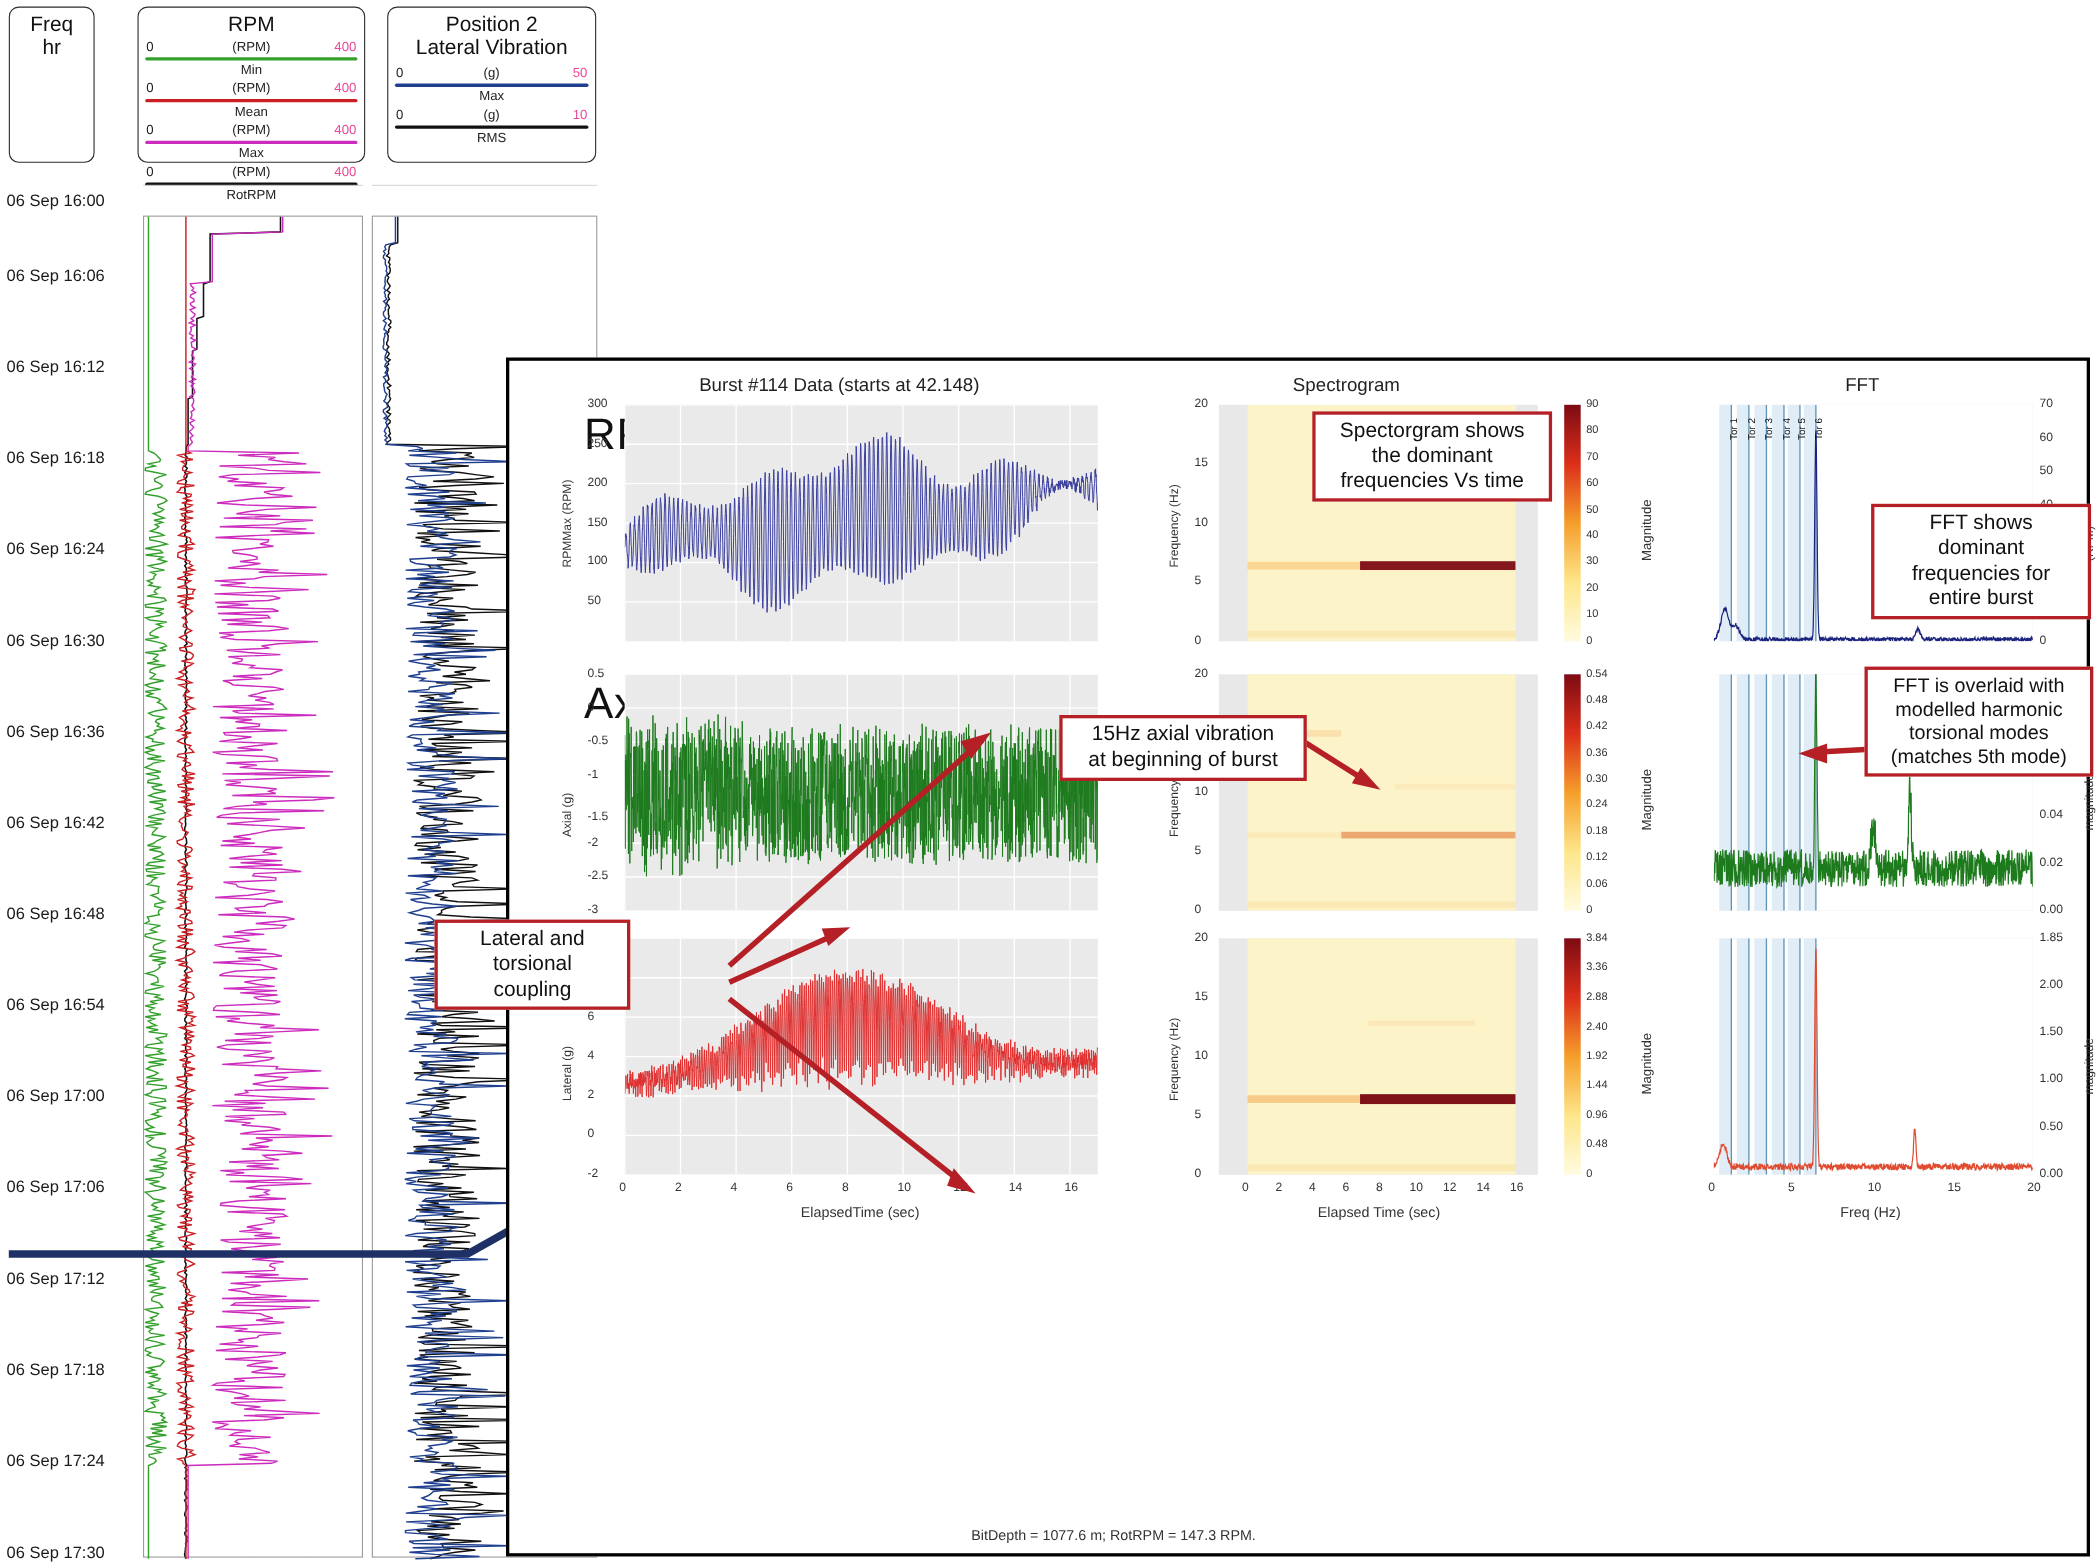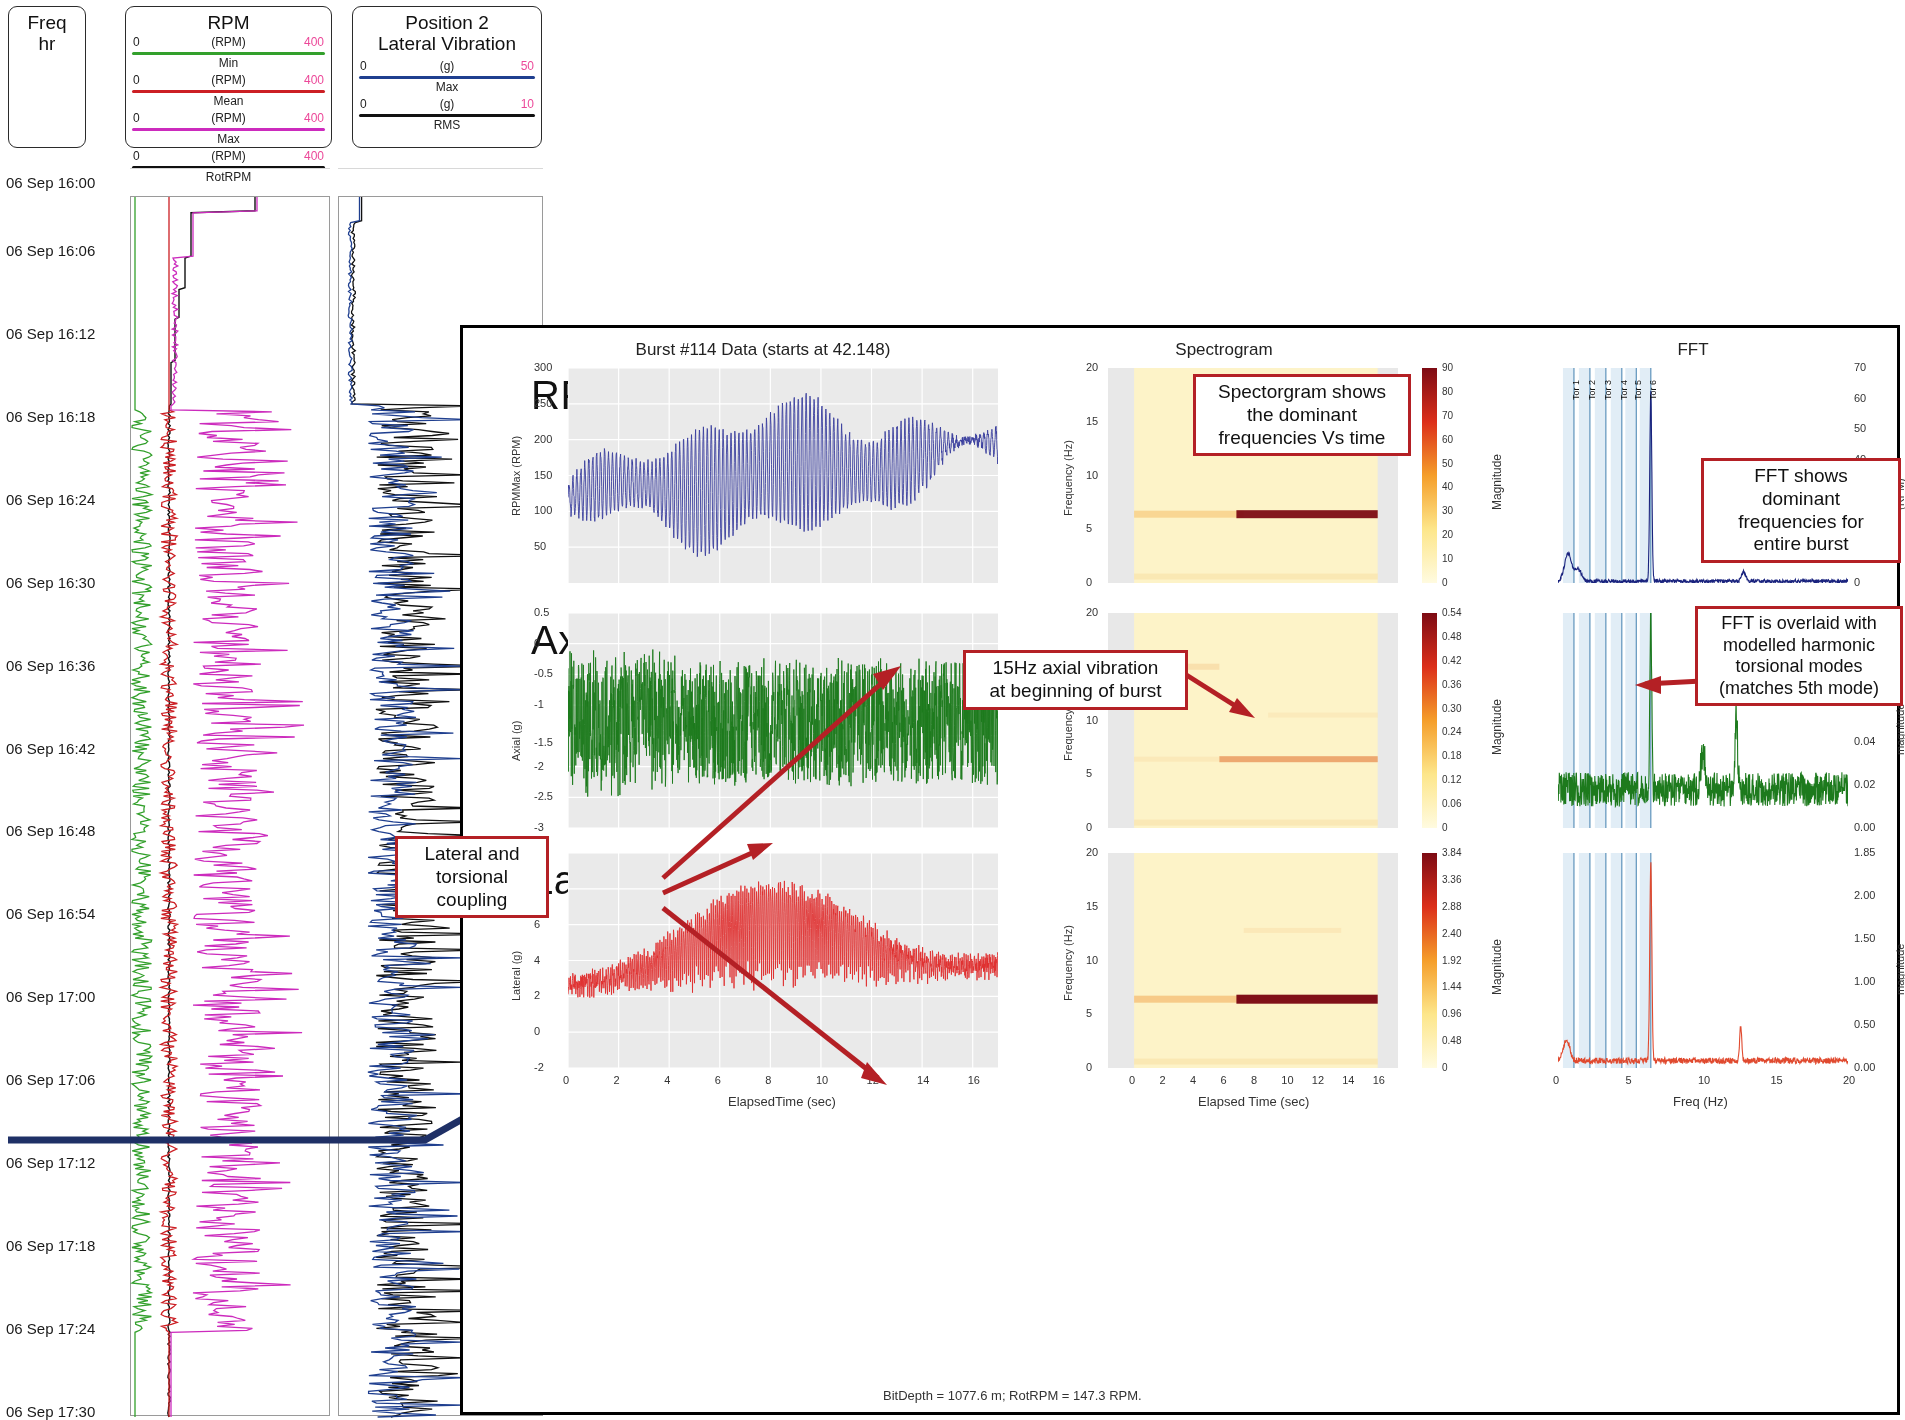--- a/index.html
+++ b/index.html
@@ -506,21 +506,21 @@
   <svg class="abs" style="left:700px;top:330px;width:120px;height:70px;">
     <line x1="6" y1="6" x2="82" y2="54" stroke="#b42025" stroke-width="5"></line>
     <polygon points="92,60 66,54 74,40" fill="#b42025"></polygon>
   </svg>
 
   <svg class="abs" style="left:1140px;top:330px;width:120px;height:50px;">
     <line x1="118" y1="22" x2="42" y2="26" stroke="#b42025" stroke-width="5"></line>
     <polygon points="32,27 58,18 58,36" fill="#b42025"></polygon>
   </svg>
 
-  <div class="callout" style="left:-68px;top:508px;width:154px;">
+  <div class="callout" style="left:-68px;top:508px;width:178px;">
     <span style="white-space:pre-line;">Lateral and
 torsional
 coupling</span>
   </div>
   <div class="callout" style="left:500px;top:322px;width:225px;">
     <span style="white-space:pre-line;">15Hz axial vibration
 at beginning of burst</span>
   </div>
   <div class="callout" style="left:730px;top:46px;width:218px;">
     <span style="white-space:pre-line;">Spectorgram shows

